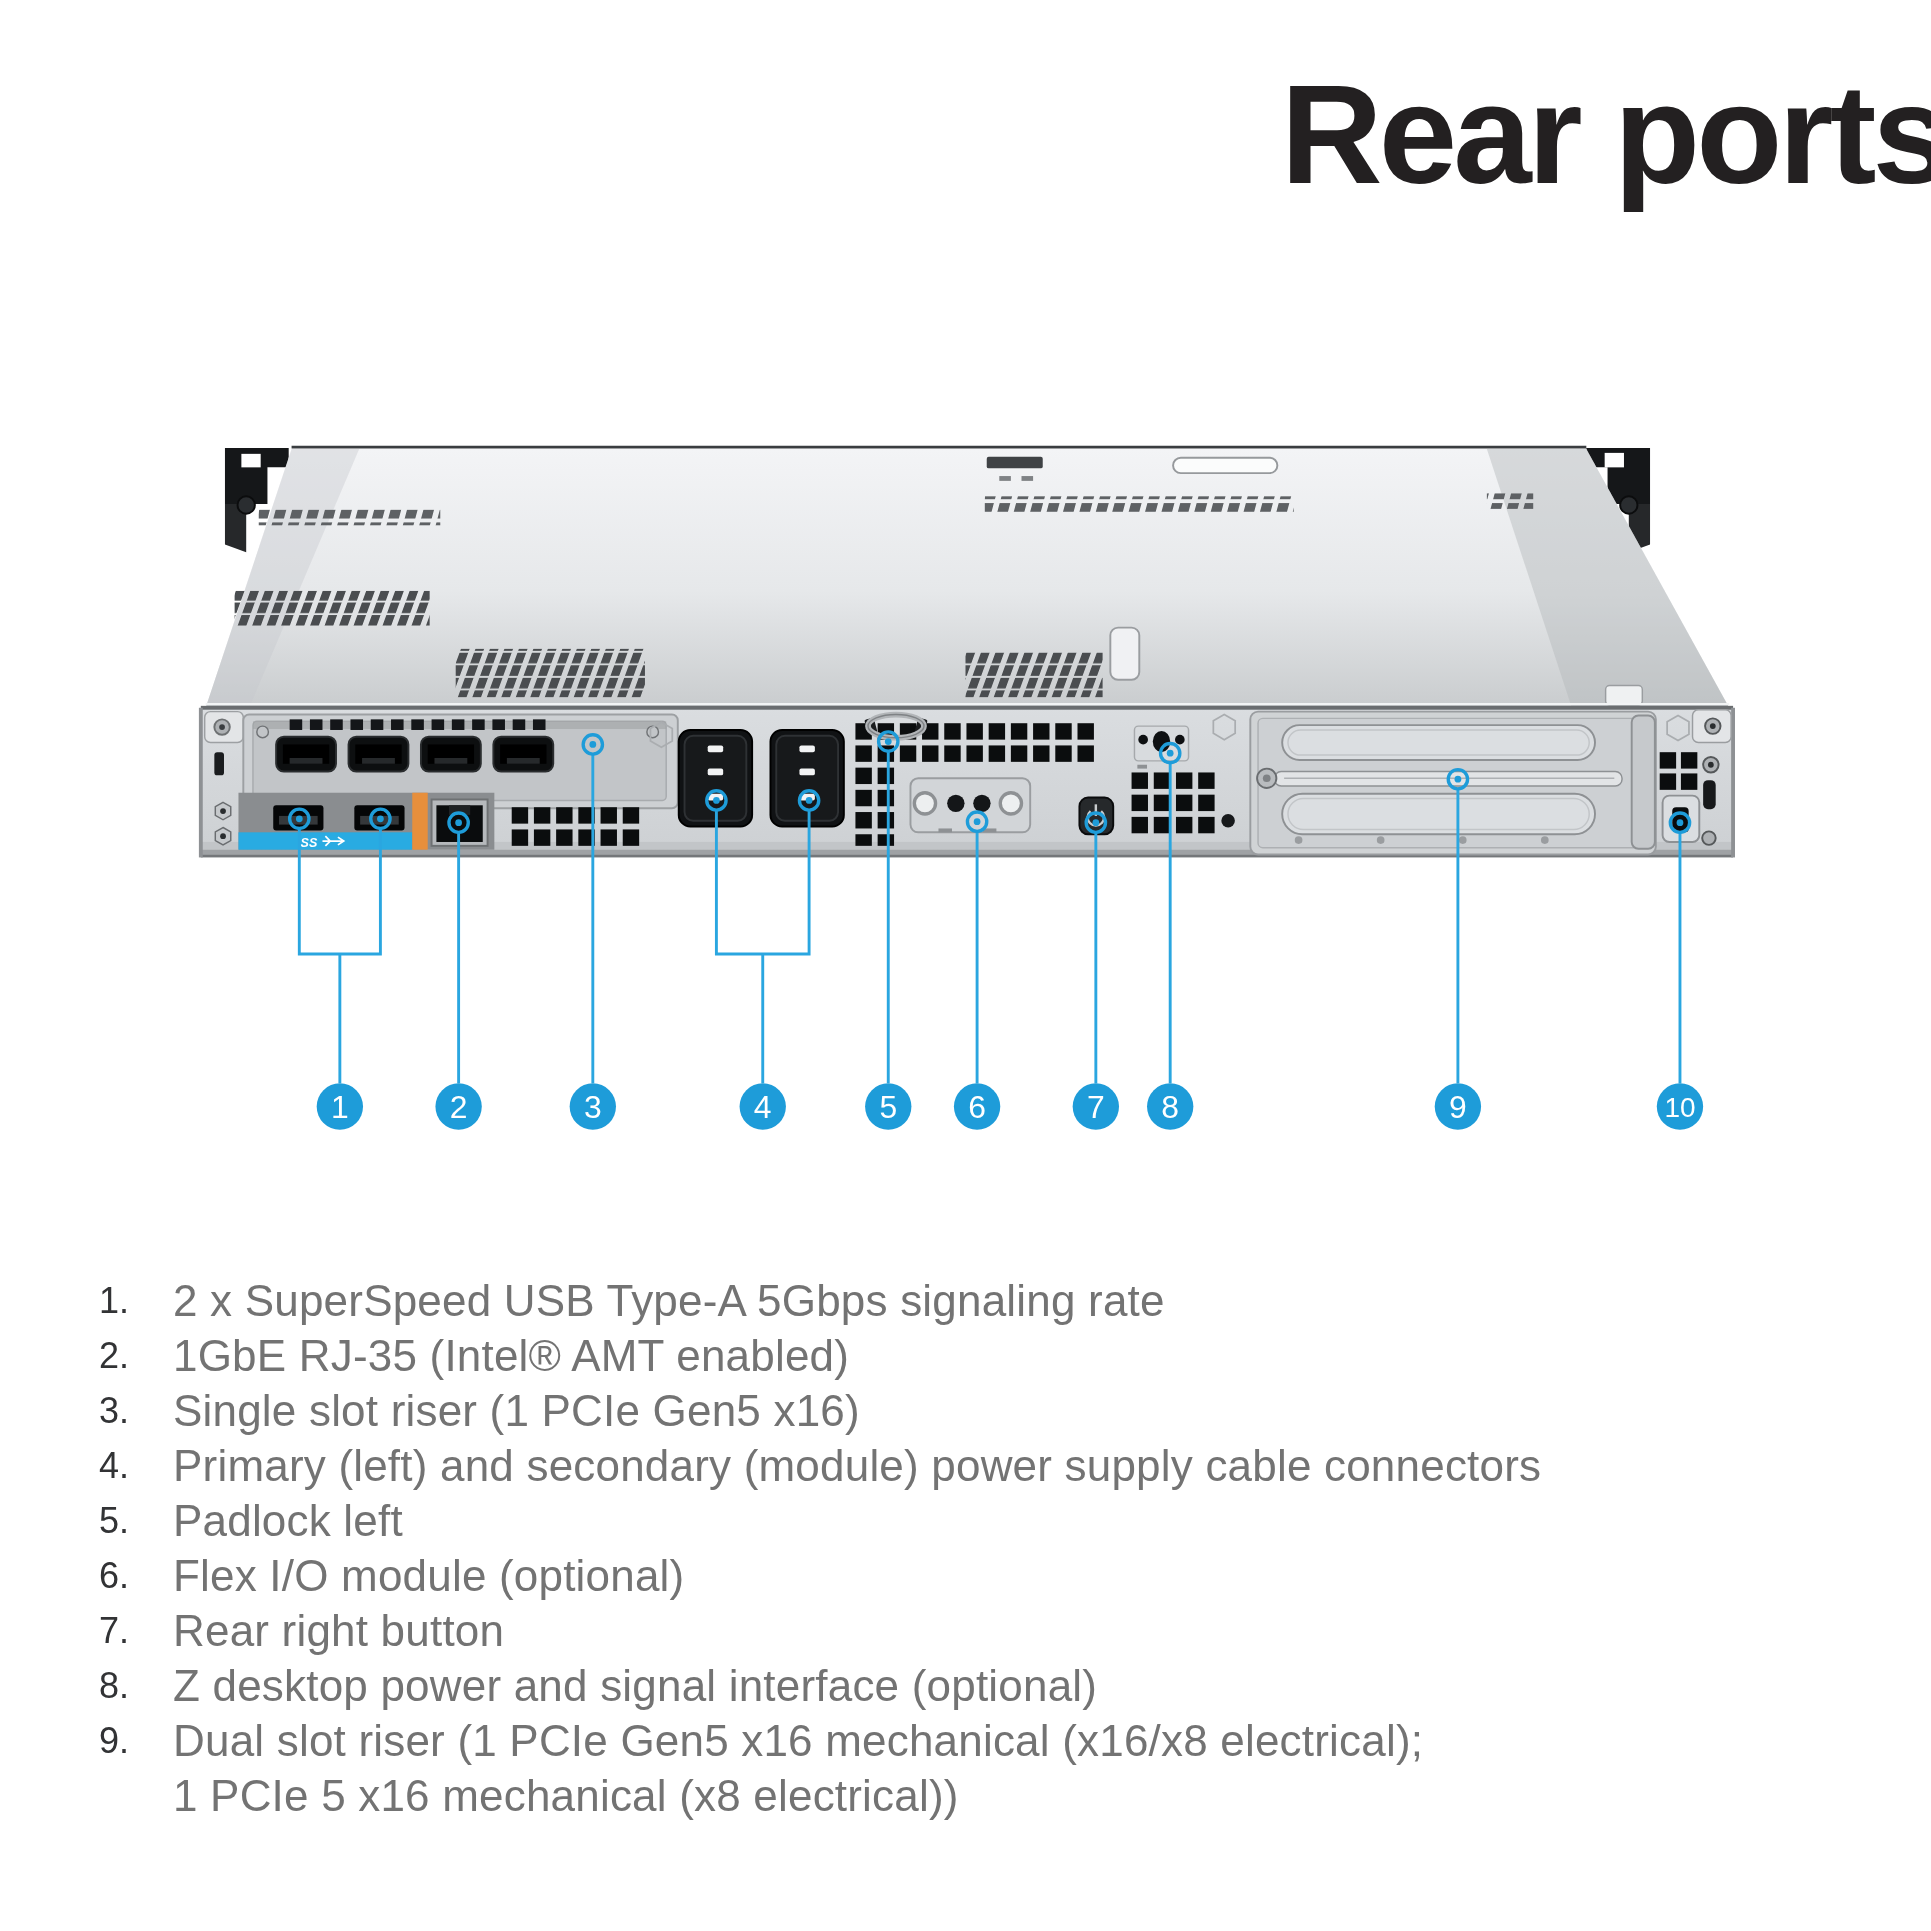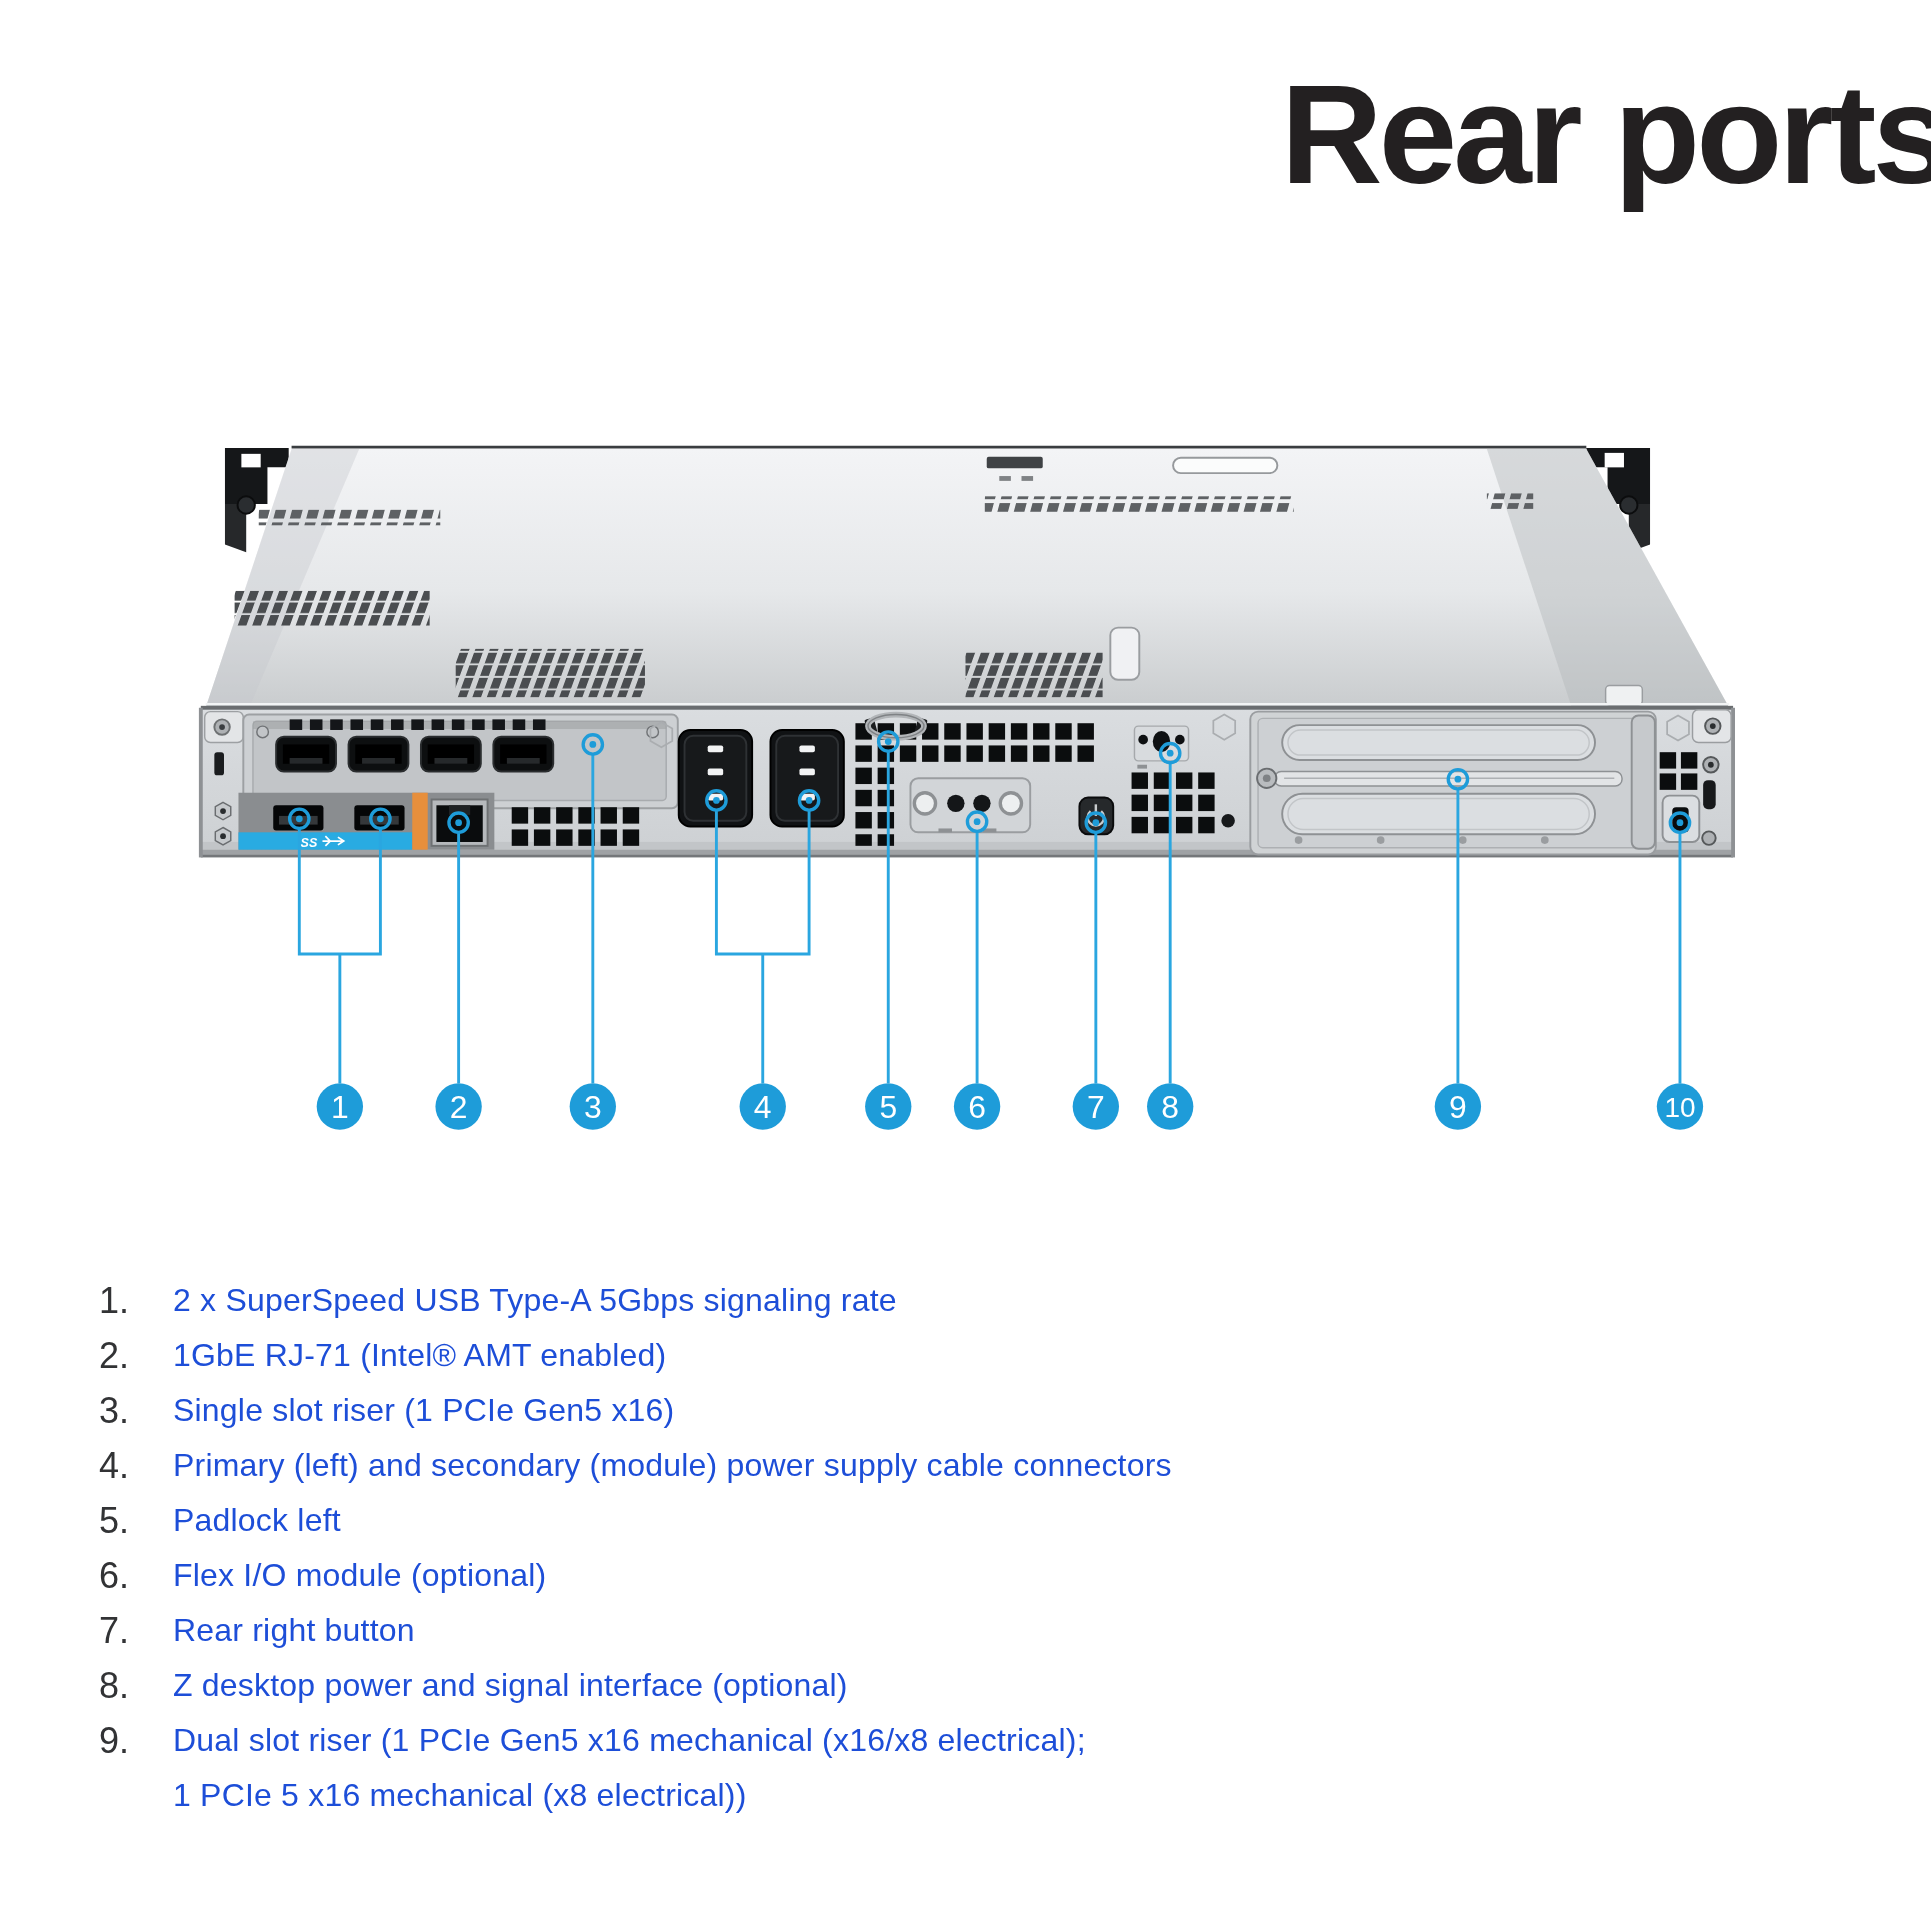--- a/index.html
+++ b/index.html
@@ -34,23 +34,23 @@
     display:grid;
     grid-template-columns:74px 1fr;
     align-items:start;
   }
   .legend-num{
     font-size:36px;
     line-height:55px;
     color:#323335;
   }
   .legend-text{
-    font-size:32px;
+    font-size:44px;
     line-height:55px;
-    color:#1d4ed8;
+    color:#737373;
     letter-spacing:0.2px;
     white-space:pre-line;
   }
   .co-num{
     font-size:33px;
     fill:#ffffff;
   }
   .co-num.small{ font-size:29px; }
 </style>
 </head>
@@ -446,21 +446,21 @@
     </g>
   </svg>
 
   <div class="legend">
     <div class="legend-row">
       <span class="legend-num">1.</span>
       <span class="legend-text">2 x SuperSpeed USB Type-A 5Gbps signaling rate</span>
     </div>
     <div class="legend-row">
       <span class="legend-num">2.</span>
-      <span class="legend-text">1GbE RJ-71 (Intel® AMT enabled)</span>
+      <span class="legend-text">1GbE RJ-35 (Intel® AMT enabled)</span>
     </div>
     <div class="legend-row">
       <span class="legend-num">3.</span>
       <span class="legend-text">Single slot riser (1 PCIe Gen5 x16)</span>
     </div>
     <div class="legend-row">
       <span class="legend-num">4.</span>
       <span class="legend-text">Primary (left) and secondary (module) power supply cable connectors</span>
     </div>
     <div class="legend-row">

